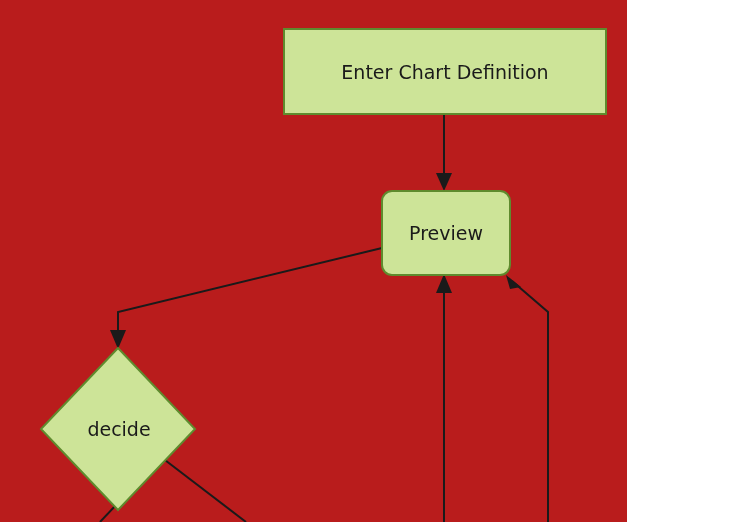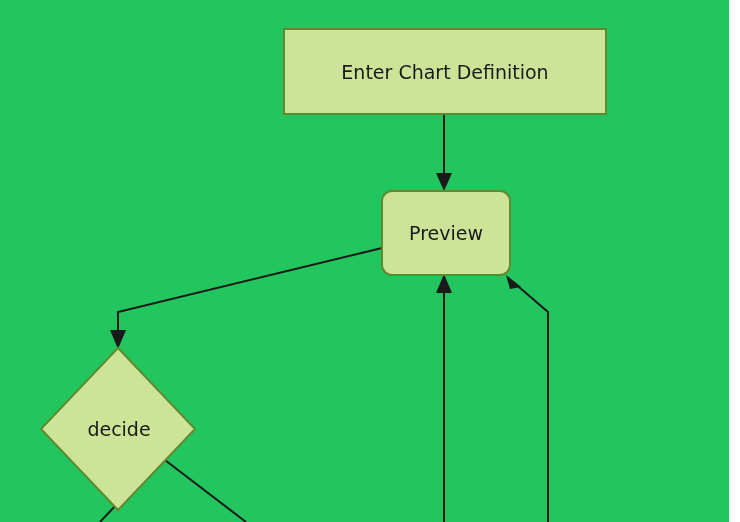--- a/index.html
+++ b/index.html
@@ -6,24 +6,24 @@
   html, body {
     margin: 0;
     padding: 0;
     background: #ffffff;
   }
   body {
     font-family: "DejaVu Sans", sans-serif;
   }
   #diagram-root {
     position: relative;
-    width: 729px;
+    width: 627px;
     height: 522px;
     overflow: hidden;
-    background: #22c55e;
+    background: #b91c1c;
   }
   #flow-svg {
     position: absolute;
     top: 0;
     left: 0;
     width: 740px;
     height: 522px;
     display: block;
   }
   .node-shape {

